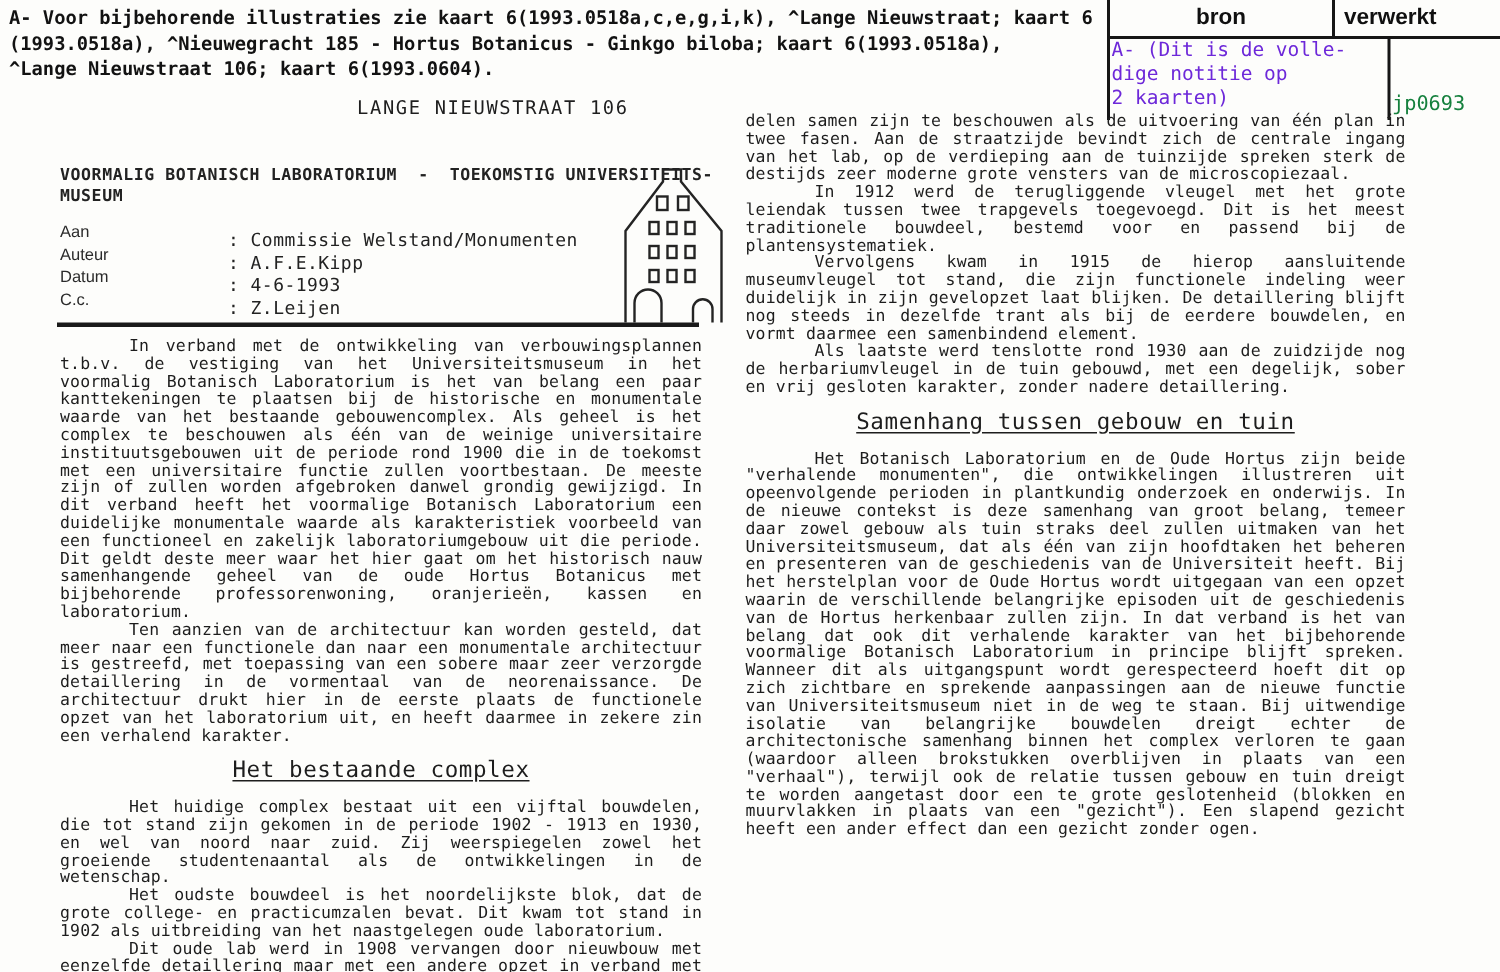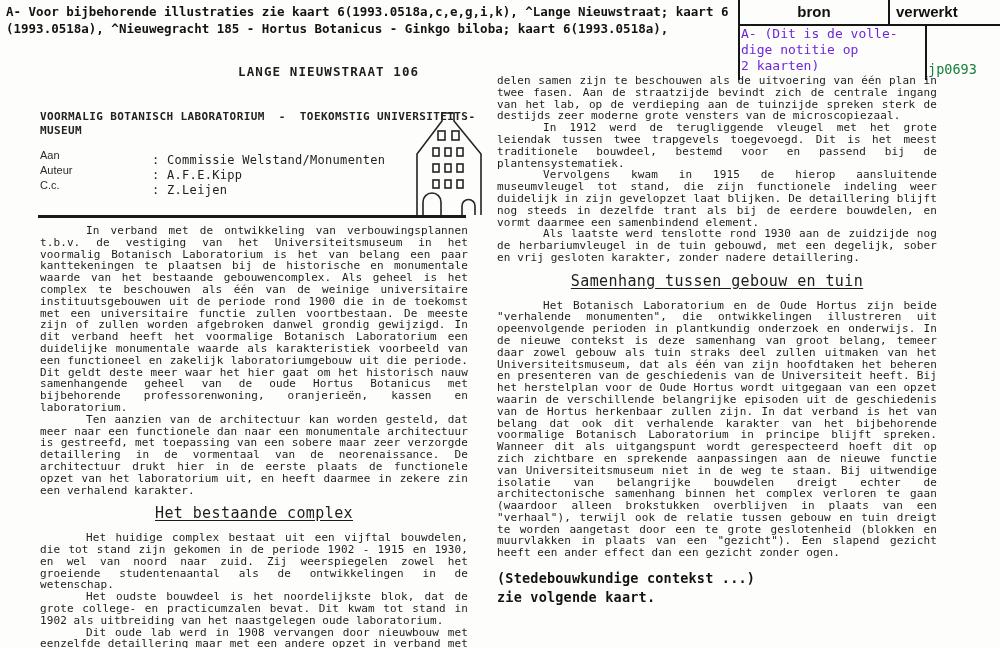--- a/index.html
+++ b/index.html
@@ -27,21 +27,21 @@
     font-family:"Liberation Sans", sans-serif;font-weight:700;font-size:15px;color:#101010;
   }
   .stamp-header .c1{width:148px;text-align:center;padding-top:3px;}
   .stamp-header .c2{flex:1;border-left:2px solid #161616;padding:3px 0 0 6px;}
   .stamp-body{display:flex;height:54px;}
   .stamp-note{width:184px;font-size:13px;line-height:16px;white-space:pre-line;padding-left:1px;color:#6d28d9;}
   .stamp-code-cell{flex:1;border-left:2px solid #161616;position:relative;}
   .stamp-code{position:absolute;left:1px;bottom:3px;font-size:13.5px;color:#15803d;}
 
   
-  .street{position:absolute;left:238px;top:64px;font-weight:700;font-size:12.5px;letter-spacing:1.1px;}
+  .street{position:absolute;left:238px;top:64px;font-weight:400;font-size:12.5px;letter-spacing:1.1px;}
   .doc-title{position:absolute;left:40px;top:86px;font-size:11px;line-height:14px;letter-spacing:0.4px;font-weight:700;color:#222;margin-top:24px;}
   .doc-title div{white-space:pre;}
 
   
   .meta{position:absolute;left:40px;top:139px;margin-top:10px;}
   .meta-row{height:15px;}
   .meta-label{display:inline-block;width:112px;vertical-align:top;
     font-family:"Liberation Sans", sans-serif;font-size:11px;color:#2b2b2b;}
   .meta-value{font-size:12px;letter-spacing:0.3px;color:#222;}
 
@@ -62,20 +62,21 @@
   .closing{margin-top:10px;text-align:left;font-weight:700;font-size:13.5px;line-height:19px;color:#131313;letter-spacing:0.2px;}
 </style>
 </head>
 <body>
 
 <div class="page">
 
   <div class="annotation">
     <div>A- Voor bijbehorende illustraties zie kaart 6(1993.0518a,c,e,g,i,k), ^Lange Nieuwstraat; kaart 6</div>
     <div>(1993.0518a), ^Nieuwegracht 185 - Hortus Botanicus - Ginkgo biloba; kaart 6(1993.0518a),</div>
+    <div>^Lange Nieuwstraat 106; kaart 6(1993.0604).</div>
   </div>
 
   <div class="stamp-table">
     <div class="stamp-header">
       <div class="c1">bron</div>
       <div class="c2">verwerkt</div>
     </div>
     <div class="stamp-body">
       <div class="stamp-note">A- (Dit is de volle-
 dige notitie op
@@ -92,20 +93,23 @@
     <div>VOORMALIG BOTANISCH LABORATORIUM  -  TOEKOMSTIG UNIVERSITEITS-</div>
     <div>MUSEUM</div>
   </div>
 
   <div class="meta">
     <div class="meta-row">
       <span class="meta-label">Aan</span><span class="meta-value">: Commissie Welstand/Monumenten</span>
     </div>
     <div class="meta-row">
       <span class="meta-label">Auteur</span><span class="meta-value">: A.F.E.Kipp</span>
+    </div>
+    <div class="meta-row">
+      <span class="meta-label">Datum</span><span class="meta-value">: 4-6-1993</span>
     </div>
     <div class="meta-row">
       <span class="meta-label">C.c.</span><span class="meta-value">: Z.Leijen</span>
     </div>
   </div>
 
   <div class="building">
     <svg viewBox="0 0 78 106" width="78" height="106" xmlns="http://www.w3.org/2000/svg">
       <g fill="none" stroke="#242424" stroke-width="1.6" stroke-linejoin="miter">
         <path d="M7 105 L7 44 L32 11 L32 3 L44 3 L44 11 L71 44 L71 105"></path>
@@ -125,31 +129,27 @@
       </g>
     </svg>
   </div>
 
   <div class="rule"></div>
 
   <div class="col col-left">
     <p>In verband met de ontwikkeling van verbouwingsplannen t.b.v. de vestiging van het Universiteitsmuseum in het voormalig Botanisch Laboratorium is het van belang een paar kanttekeningen te plaatsen bij de historische en monumentale waarde van het bestaande gebouwencomplex. Als geheel is het complex te beschouwen als één van de weinige universitaire instituutsgebouwen uit de periode rond 1900 die in de toekomst met een universitaire functie zullen voortbestaan. De meeste zijn of zullen worden afgebroken danwel grondig gewijzigd. In dit verband heeft het voormalige Botanisch Laboratorium een duidelijke monumentale waarde als karakteristiek voorbeeld van een functioneel en zakelijk laboratoriumgebouw uit die periode. Dit geldt deste meer waar het hier gaat om het historisch nauw samenhangende geheel van de oude Hortus Botanicus met bijbehorende professorenwoning, oranjerieën, kassen en laboratorium.</p>
     <p>Ten aanzien van de architectuur kan worden gesteld, dat meer naar een functionele dan naar een monumentale architectuur is gestreefd, met toepassing van een sobere maar zeer verzorgde detaillering in de vormentaal van de neorenaissance. De architectuur drukt hier in de eerste plaats de functionele opzet van het laboratorium uit, en heeft daarmee in zekere zin een verhalend karakter.</p>
     <div class="subhead">Het bestaande complex</div>
-    <p>Het huidige complex bestaat uit een vijftal bouwdelen, die tot stand zijn gekomen in de periode 1902 - 1915 en 1930, en wel van noord naar zuid. Zij weerspiegelen zowel het groeiende studentenaantal als de ontwikkelingen in de wetenschap.</p>
+    <p>Het huidige complex bestaat uit een vijftal bouwdelen, die tot stand zijn gekomen in de periode 1902 - 1913 en 1930, en wel van noord naar zuid. Zij weerspiegelen zowel het groeiende studentenaantal als de ontwikkelingen in de wetenschap.</p>
     <p>Het oudste bouwdeel is het noordelijkste blok, dat de grote college- en practicumzalen bevat. Dit kwam tot stand in 1902 als uitbreiding van het naastgelegen oude laboratorium.</p>
     <p>Dit oude lab werd in 1908 vervangen door nieuwbouw met eenzelfde detaillering maar met een andere opzet in verband met de functionele indeling. Dit bouwdeel heeft een zekere mate van symmetrie overgenomen van zijn voorganger. Beide</p>
   </div>
 
   <div class="col col-right">
     <p class="noindent">delen samen zijn te beschouwen als de uitvoering van één plan in twee fasen. Aan de straatzijde bevindt zich de centrale ingang van het lab, op de verdieping aan de tuinzijde spreken sterk de destijds zeer moderne grote vensters van de microscopiezaal.</p>
     <p>In 1912 werd de terugliggende vleugel met het grote leiendak tussen twee trapgevels toegevoegd. Dit is het meest traditionele bouwdeel, bestemd voor en passend bij de plantensystematiek.</p>
     <p>Vervolgens kwam in 1915 de hierop aansluitende museumvleugel tot stand, die zijn functionele indeling weer duidelijk in zijn gevelopzet laat blijken. De detaillering blijft nog steeds in dezelfde trant als bij de eerdere bouwdelen, en vormt daarmee een samenbindend element.</p>
     <p>Als laatste werd tenslotte rond 1930 aan de zuidzijde nog de herbariumvleugel in de tuin gebouwd, met een degelijk, sober en vrij gesloten karakter, zonder nadere detaillering.</p>
     <div class="subhead">Samenhang tussen gebouw en tuin</div>
     <p>Het Botanisch Laboratorium en de Oude Hortus zijn beide "verhalende monumenten", die ontwikkelingen illustreren uit opeenvolgende perioden in plantkundig onderzoek en onderwijs. In de nieuwe contekst is deze samenhang van groot belang, temeer daar zowel gebouw als tuin straks deel zullen uitmaken van het Universiteitsmuseum, dat als één van zijn hoofdtaken het beheren en presenteren van de geschiedenis van de Universiteit heeft. Bij het herstelplan voor de Oude Hortus wordt uitgegaan van een opzet waarin de verschillende belangrijke episoden uit de geschiedenis van de Hortus herkenbaar zullen zijn. In dat verband is het van belang dat ook dit verhalende karakter van het bijbehorende voormalige Botanisch Laboratorium in principe blijft spreken. Wanneer dit als uitgangspunt wordt gerespecteerd hoeft dit op zich zichtbare en sprekende aanpassingen aan de nieuwe functie van Universiteitsmuseum niet in de weg te staan. Bij uitwendige isolatie van belangrijke bouwdelen dreigt echter de architectonische samenhang binnen het complex verloren te gaan (waardoor alleen brokstukken overblijven in plaats van een "verhaal"), terwijl ook de relatie tussen gebouw en tuin dreigt te worden aangetast door een te grote geslotenheid (blokken en muurvlakken in plaats van een "gezicht"). Een slapend gezicht heeft een ander effect dan een gezicht zonder ogen.</p>
-    <div class="closing">
-      <div>(Stedebouwkundige contekst ...)</div>
-      <div>zie volgende kaart.</div>
-    </div>
   </div>
 
 </div>
 
 </body></html>

